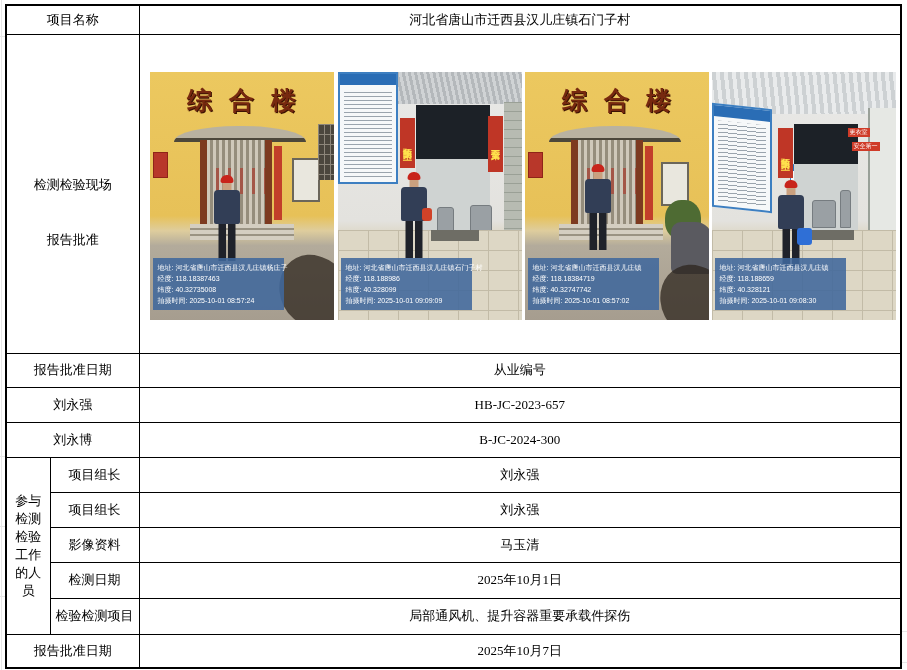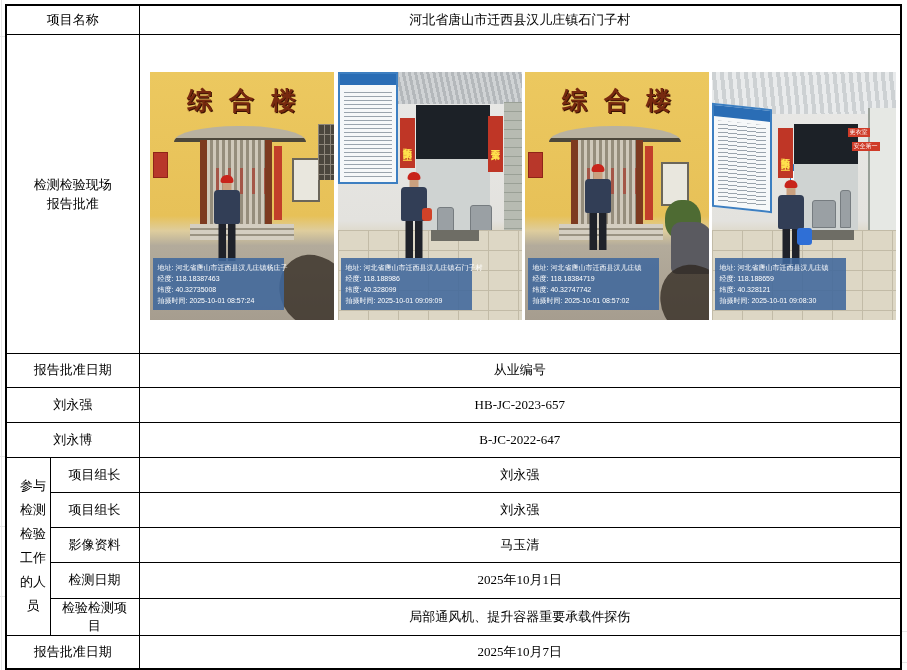--- a/index.html
+++ b/index.html
@@ -8,25 +8,25 @@
 
   
   .gl { position:absolute; background:#e7e7e7; }
   .gl.v { width:1px; }
   .gl.h { height:1px; }
 
   
   table.report { position:absolute; left:5px; top:4px; width:895px; height:662px;
                  border-collapse:collapse; table-layout:fixed; }
   table.report td { border:1px solid #000; font-size:13px; text-align:center;
-                    vertical-align:middle; padding:0 11px; overflow:hidden; }
+                    vertical-align:middle; padding:0 2px; overflow:hidden; }
   table.report { border:2px solid #000; }
 
-  .vlabel-cell div { width:30px; margin:0 auto; word-break:break-all; line-height:24px; }
-  .media-label div { line-height:19px; }
+  .vlabel-cell div { width:30px; margin:0 auto; word-break:break-all; line-height:18px; }
+  .media-label div { line-height:19px;margin-top:36px; }
 
   
   td.photos-cell { position:relative; padding:0; }
   .photo { position:absolute; top:37px; width:184px; height:248px; overflow:hidden; }
   #photo1 { left:10px; } #photo2 { left:198px; } #photo3 { left:385px; } #photo4 { left:572px; }
 
   
   .ov { position:absolute; left:3px; bottom:10px; width:121px; background:rgba(64,104,156,0.88);
         color:#fff; font-family:"Liberation Sans","DejaVu Sans",sans-serif; font-size:7px;
         line-height:11px; padding:4px 5px; text-align:left; white-space:nowrap; }
@@ -252,21 +252,21 @@
       <td>从业编号</td>
     </tr>
 
     <tr style="height:35px">
       <td colspan="2">刘永强</td>
       <td>HB-JC-2023-657</td>
     </tr>
 
     <tr style="height:35px">
       <td colspan="2">刘永博</td>
-      <td>B-JC-2022-647</td>
+      <td>B-JC-2024-300</td>
     </tr>
 
     <tr style="height:35px">
       <td rowspan="5" class="vlabel-cell">
         <div>参与检测检验工作的人员</div>
       </td>
       <td>项目组长</td>
       <td>刘永强</td>
     </tr>
     <tr style="height:35px">

